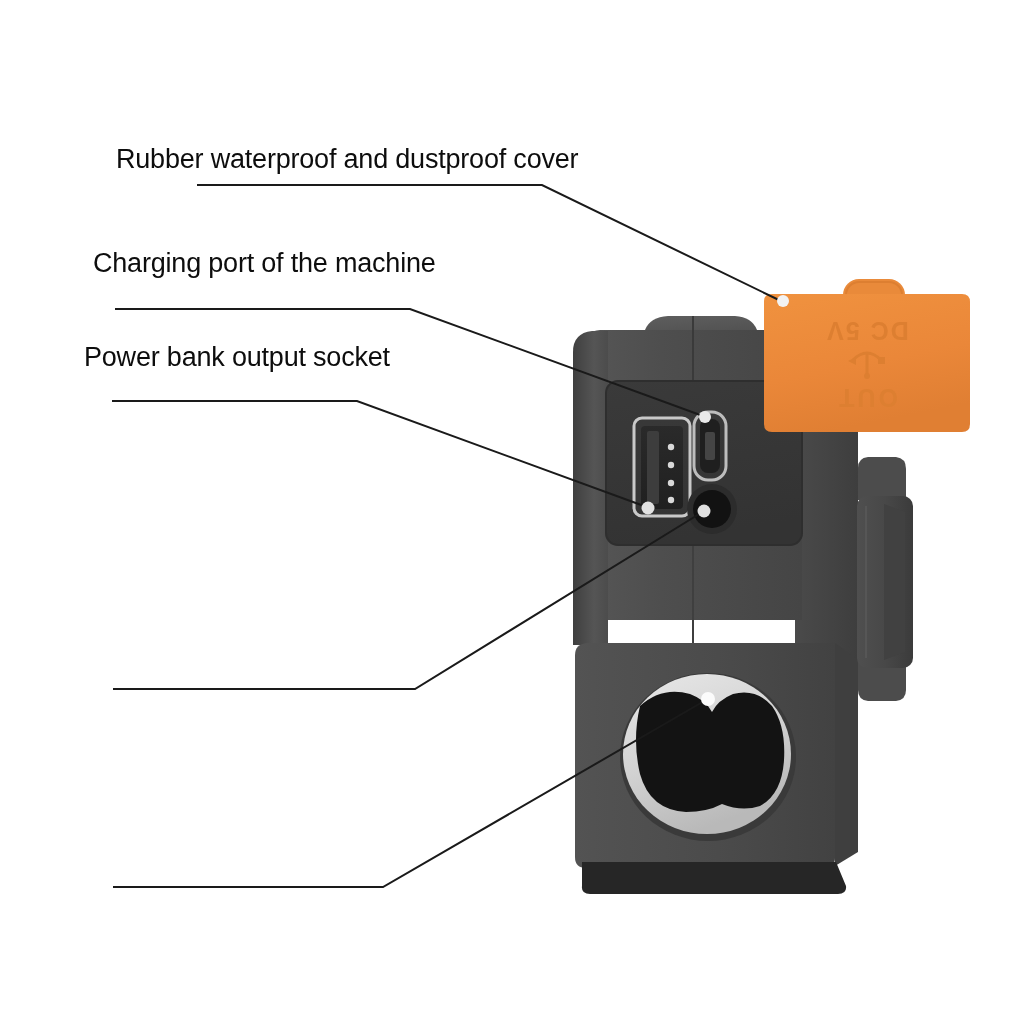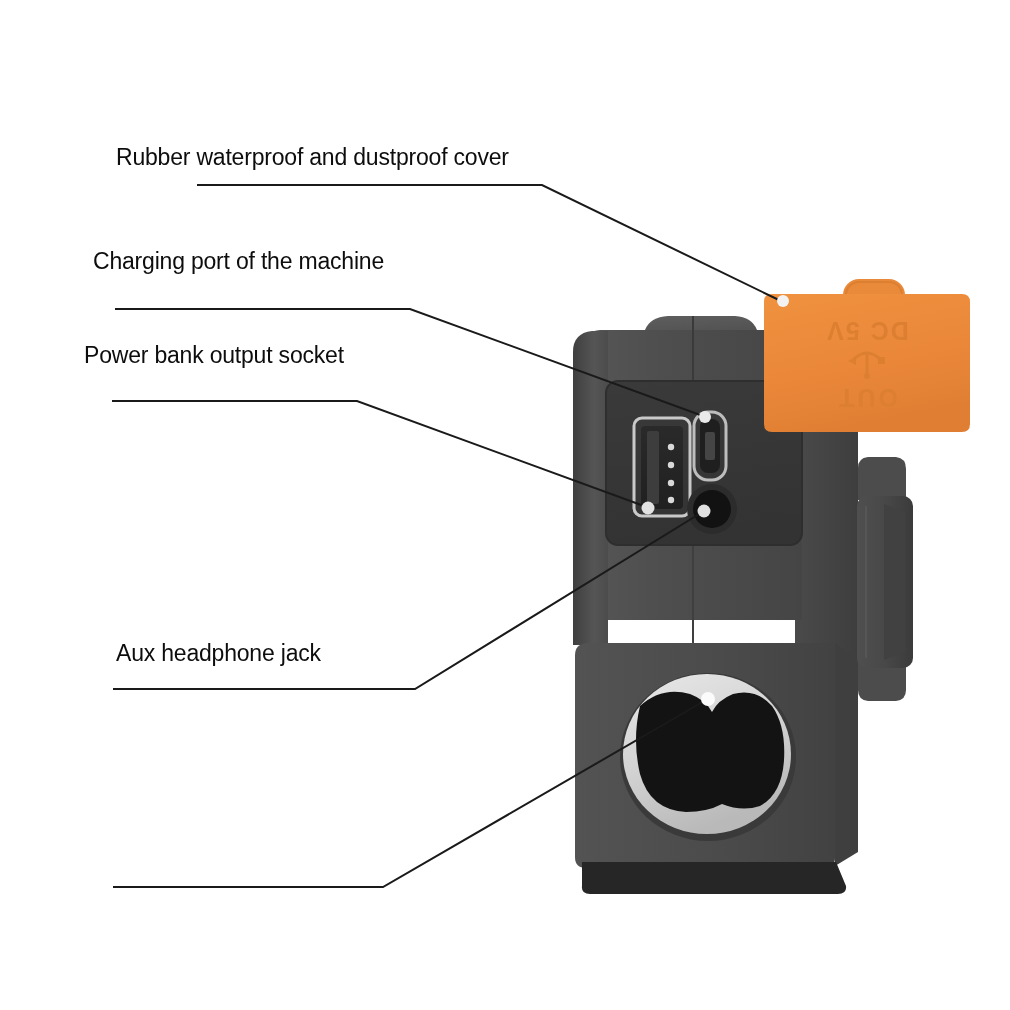--- a/index.html
+++ b/index.html
@@ -24,21 +24,21 @@
   #diagram-svg {
     position: absolute;
     left: 0; top: 0;
     width: 1010px;
     height: 1010px;
     display: block;
   }
   .callout-label {
     position: absolute;
     color: #0d0d0d;
-    font-size: 23px;
+    font-size: 27px;
     font-family: "Liberation Sans", sans-serif;
     font-weight: 400;
     letter-spacing: -0.2px;
     white-space: nowrap;
     line-height: 1;
   }
   #label-rubber-cover   { left: 116px; top: 146px; }
   #label-charging-port  { left: 93px;  top: 250px; }
   #label-powerbank      { left: 84px;  top: 344px; }
   #label-aux-jack       { left: 116px; top: 642px; }
@@ -211,16 +211,15 @@
       <circle cx="708" cy="699" r="7" fill="#fbfbfb" stroke="none"></circle>
     </g>
   </svg>
 
   <div class="callout-label" id="label-rubber-cover">Rubber waterproof and dustproof cover</div>
 
   <div class="callout-label" id="label-charging-port">Charging port of the machine</div>
 
   <div class="callout-label" id="label-powerbank">Power bank output socket</div>
 
-  <div class="callout-label" id="label-aux-jack">Aux headphone jack</div>
 
 
 </div>
 
 </body></html>

